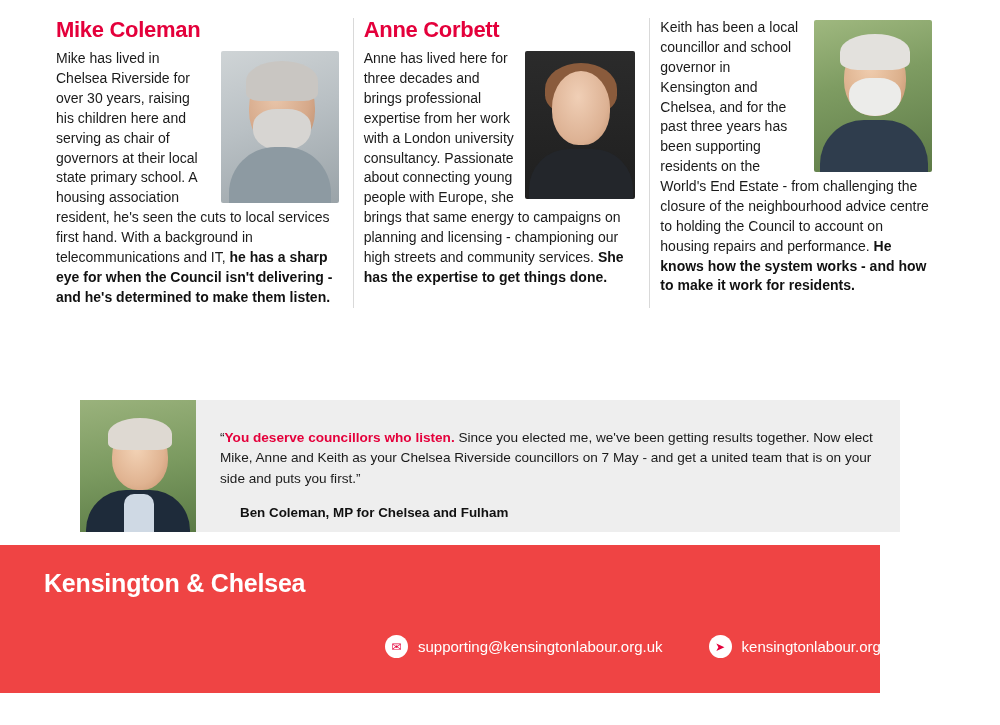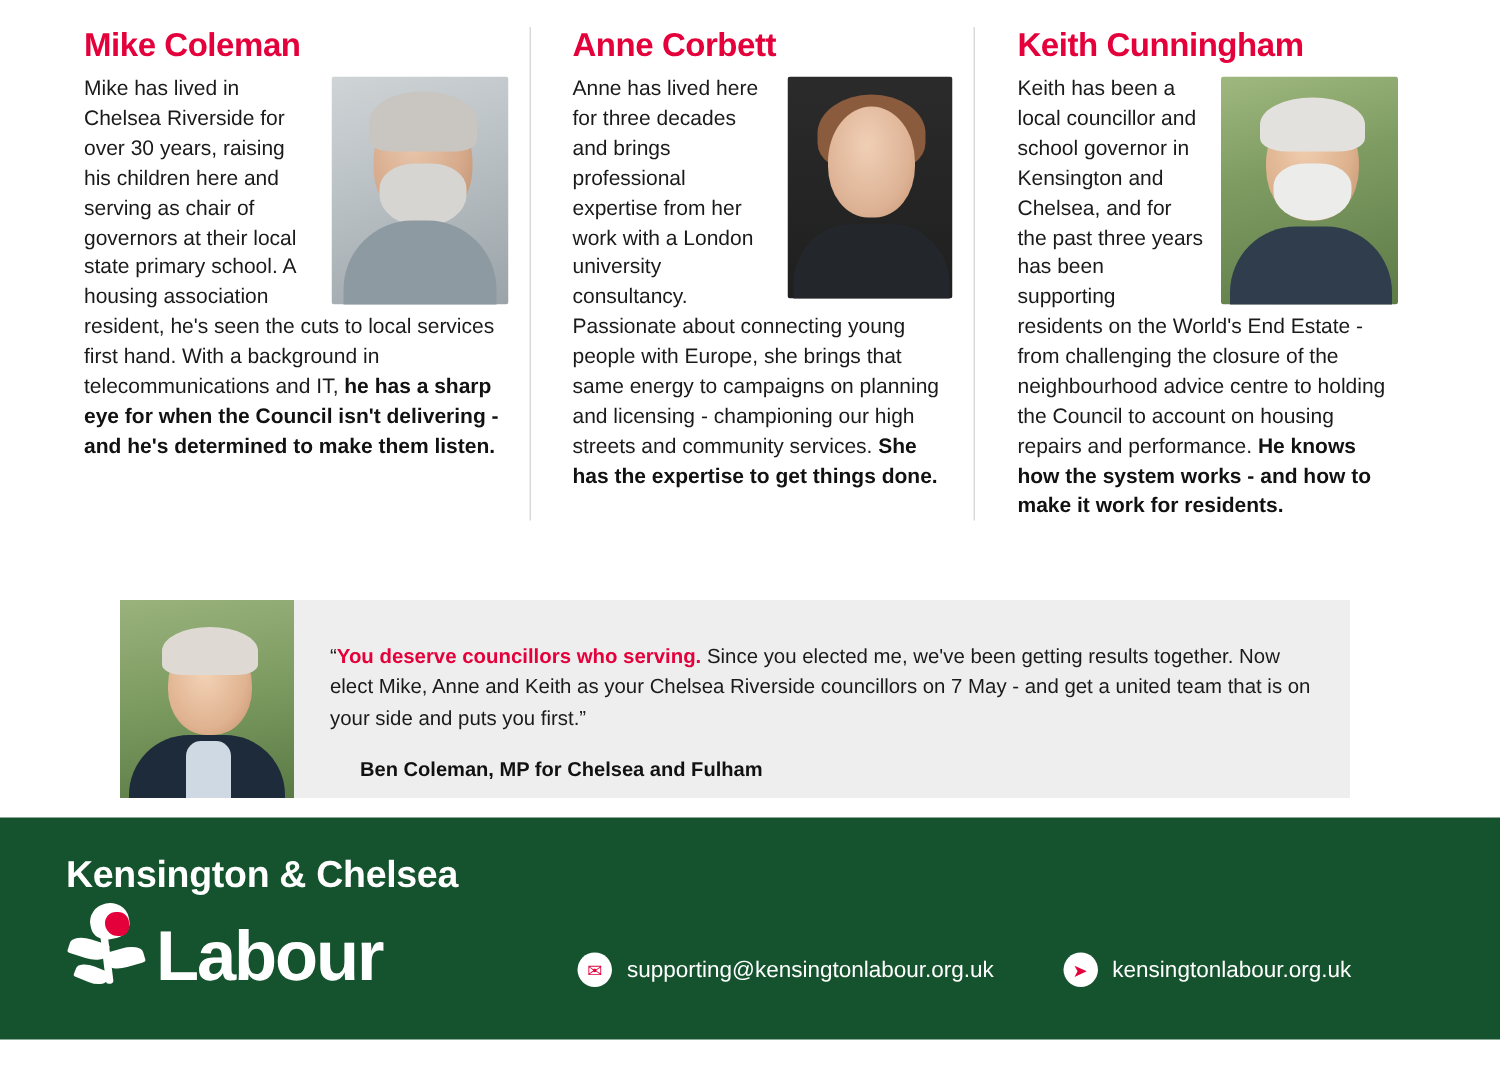--- a/index.html
+++ b/index.html
@@ -26,21 +26,21 @@
     display: flex;
     gap: 0;
   }
   .cand {
     width: 297px;
     padding-right: 14px;
     position: relative;
   }
   .cand + .cand {
     border-left: 1px solid #d9d9d9;
-    padding-left: 28px;
+    padding-left: 10px;
   }
   .cand-name {
     color: #e4003b;
     font-size: 22px;
     font-weight: bold;
     letter-spacing: -0.3px;
     margin: 0 0 7px 0;
     line-height: 1.1;
   }
   .cand-body {
@@ -114,23 +114,23 @@
     color: #1a1a1a;
   }
   .quote-lead { color: #e4003b; font-weight: bold; }
   .quote-attrib { font-weight: bold; color: #111; margin-top: 14px; font-size: 13.4px; margin-left: 20px; }
 
   
   .banner {
     position: absolute;
     left: 0;
     top: 545px;
-    width: 1000px;
+    width: 880px;
     height: 148px;
-    background: #14532d;
+    background: #ef4444;
     color: #ffffff;
   }
   .brand {
     position: absolute;
     left: 44px;
     top: 26px;
     width: 330px;
   }
   .brand-top {
     font-size: 25px;
@@ -235,60 +235,48 @@
       <div class="photo small p2">
         <div class="ph-bg"></div>
         <div class="hair"></div>
         <div class="face"></div>
         <div class="body"></div>
       </div>
       <div class="cand-body"><span>Anne has lived here for three decades and brings professional expertise from her work with a London university consultancy. Passionate about connecting young people with Europe, she brings that same energy to campaigns on planning and licensing - championing our high streets and community services. </span><b>She has the expertise to get things done.</b></div>
     </div>
 
     <div class="cand">
-      <div class="cand-name">Keith Cunningham</div>
       <div class="photo p3">
         <div class="ph-bg"></div>
         <div class="face"></div>
         <div class="hair"></div>
         <div class="beard"></div>
         <div class="body"></div>
       </div>
       <div class="cand-body"><span>Keith has been a local councillor and school governor in Kensington and Chelsea, and for the past three years has been supporting residents on the World's End Estate - from challenging the closure of the neighbourhood advice centre to holding the Council to account on housing repairs and performance. </span><b>He knows how the system works - and how to make it work for residents.</b></div>
     </div>
   </div>
 
   <div class="quote-panel">
     <div class="quote-photo">
       <div class="qbg"></div>
       <div class="qface"></div>
       <div class="qhair"></div>
       <div class="qbody"></div>
       <div class="qshirt"></div>
     </div>
     <div class="quote-text">
-      <span>“</span><span class="quote-lead">You deserve councillors who serving.</span><span> Since you elected me, we've been getting results together. Now elect Mike, Anne and Keith as your Chelsea Riverside councillors on 7 May - and get a united team that is on your side and puts you first.”</span>
+      <span>“</span><span class="quote-lead">You deserve councillors who listen.</span><span> Since you elected me, we've been getting results together. Now elect Mike, Anne and Keith as your Chelsea Riverside councillors on 7 May - and get a united team that is on your side and puts you first.”</span>
       <div class="quote-attrib">Ben Coleman, MP for Chelsea and Fulham</div>
     </div>
   </div>
 
   <div class="banner">
     <div class="brand">
       <div class="brand-top">Kensington &amp; Chelsea</div>
-      <div class="brand-row">
-        <div class="rose">
-          <div class="stem"></div>
-          <div class="leaf1"></div>
-          <div class="leaf2"></div>
-          <div class="leaf3"></div>
-          <div class="bloom"></div>
-          <div class="bloom2"></div>
-        </div>
-        <div class="brand-word">Labour</div>
-      </div>
     </div>
 
 
     <div class="contacts">
       <div class="contact">
         <span class="cicon">✉</span>
         <span>supporting@kensingtonlabour.org.uk</span>
       </div>
       <div class="contact">
         <span class="cicon">➤</span>

